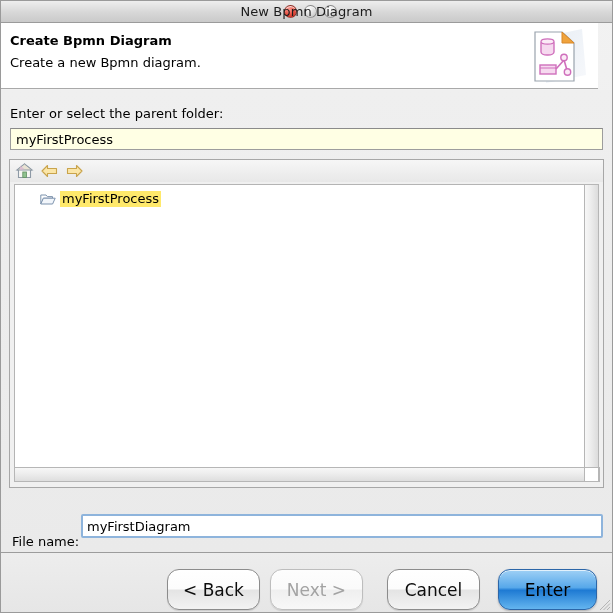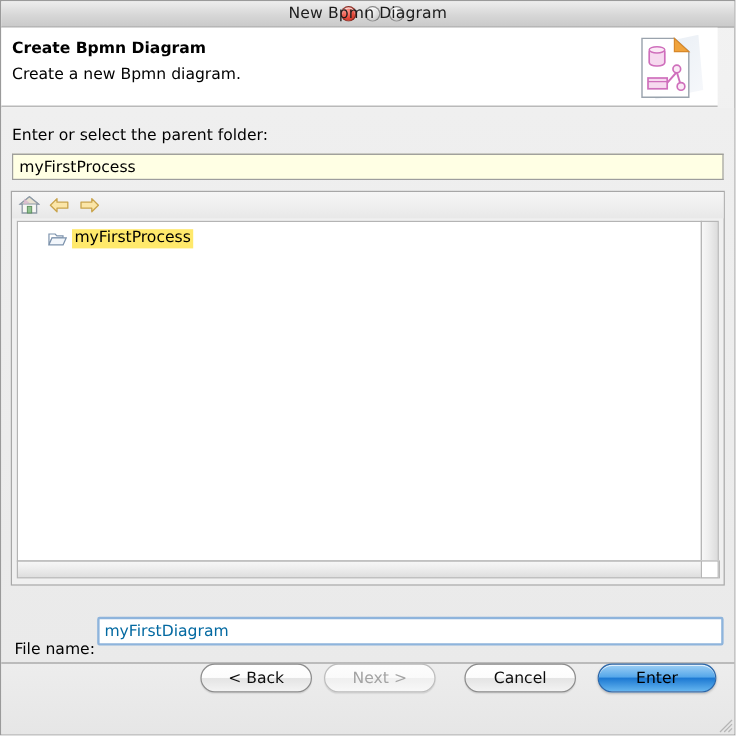--- a/index.html
+++ b/index.html
@@ -138,21 +138,21 @@
     position: absolute; left: 11px; top: 444px;
     font-size: 13px; color: #000;
   }
   .filename-input {
     position: absolute; left: 80px; top: 424px;
     width: 522px; height: 24px;
     background: #ffffff;
     border: 2px solid #8eb4dc;
     border-radius: 2px;
     font-family: "DejaVu Sans", "Liberation Sans", sans-serif;
-    font-size: 13px; color: #0369a1;
+    font-size: 13px; color: #000000;
     padding: 0 4px; outline: none;
   }
 
   .btn-advanced {
     position: absolute; left: 13px; top: 464px;
     width: 119px; height: 23px;
     border-radius: 12px;
     border: 1px solid #8c8c8c;
     background: linear-gradient(180deg, #ffffff 0%, #fbfbfb 48%, #e6e6e6 52%, #f4f4f4 100%);
     font-family: "DejaVu Sans", "Liberation Sans", sans-serif;
@@ -162,26 +162,26 @@
   }
 
   
   .footer {
     position: absolute; left: 0; top: 551px;
     width: 611px; height: 60px;
     background: linear-gradient(180deg, #ededed 0%, #e6e6e6 100%);
     border-top: 1px solid #9c9c9c;
   }
   .foot-btn {
-    position: absolute; top: 552px;
-    height: 24px; border-radius: 12px;
+    position: absolute; top: 568px;
+    height: 41px; border-radius: 12px;
     border: 1px solid #8c8c8c;
     background: linear-gradient(180deg, #ffffff 0%, #fcfcfc 48%, #e4e4e4 52%, #f3f3f3 100%);
     font-family: "DejaVu Sans", "Liberation Sans", sans-serif;
-    font-size: 13px; color: #0d0d0d;
+    font-size: 17px; color: #0d0d0d;
     box-shadow: 0 1px 1px rgba(0,0,0,0.12);
     cursor: default;
   }
   .btn-back   { left: 166px; width: 93px; }
   .btn-next   { left: 269px; width: 93px; color: #a3a3a3; border-color: #bdbdbd;
                 background: linear-gradient(180deg, #fdfdfd 0%, #fafafa 48%, #efefef 52%, #f8f8f8 100%); }
   .btn-cancel { left: 386px; width: 93px; }
   .btn-finish {
     left: 497px; width: 99px;
     border: 1px solid #2c66a8;

